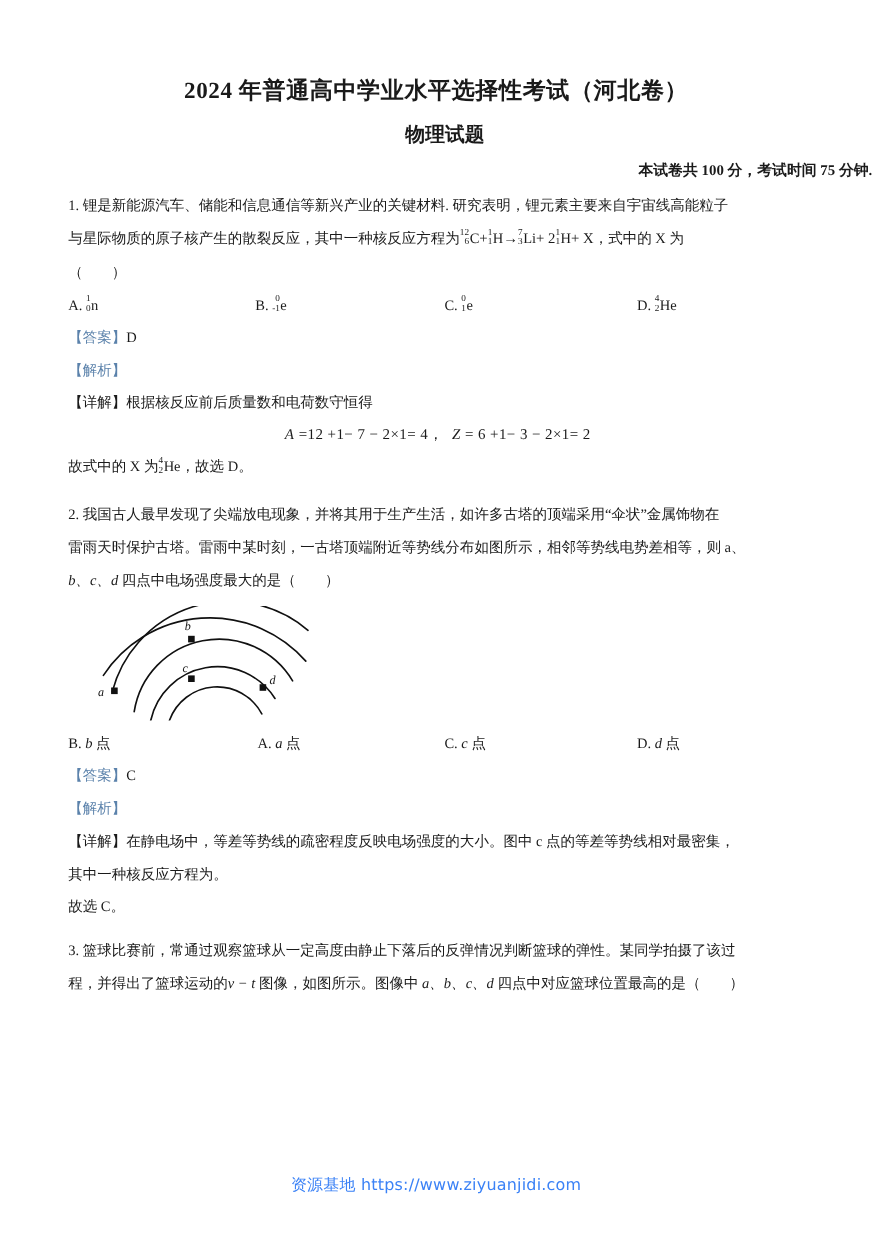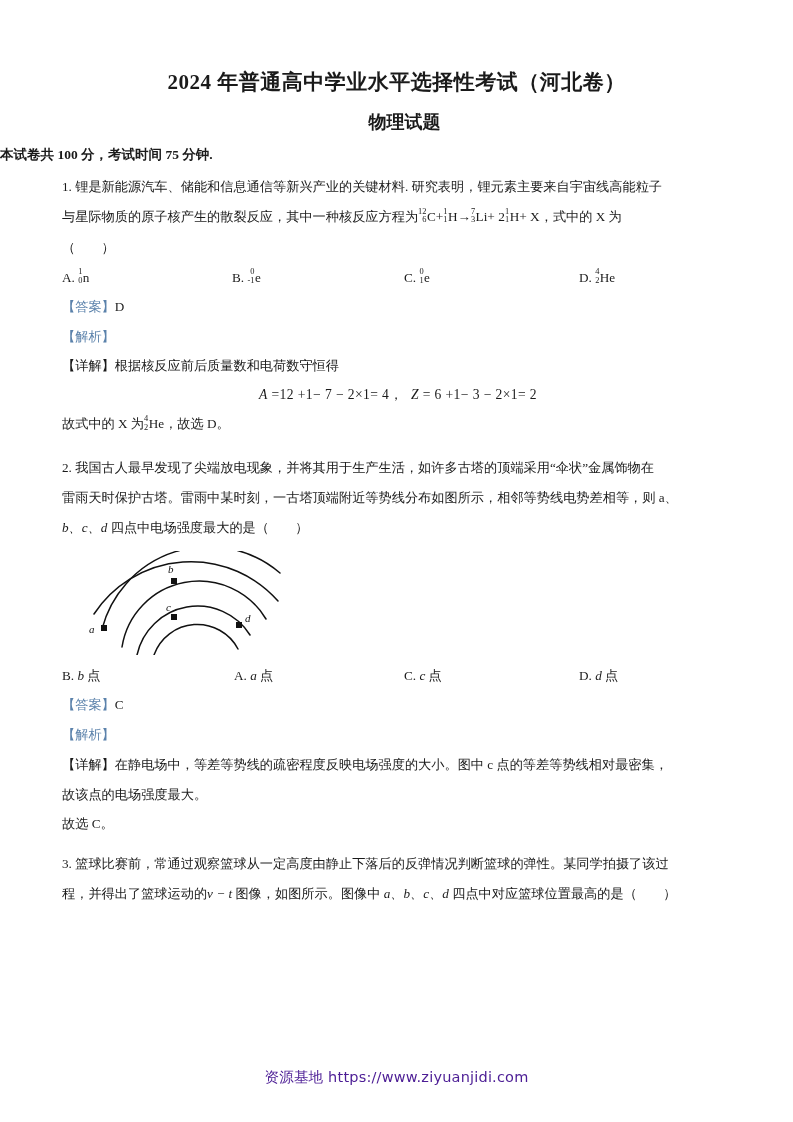--- a/index.html
+++ b/index.html
@@ -37,21 +37,21 @@
   .doc-subtitle {
     text-align: center;
     font-size: 18px;
     font-weight: bold;
     margin: 0;
     position: absolute;
     left: 16px; right: 0;
     top: 110px;
   }
   .doc-info {
-    text-align: left;
+    text-align: right;
     font-size: 13.5px;
     font-weight: bold;
     margin: 0;
     position: absolute;
     left: 0; right: 0;
     top: 146px;
   }
 
   
   .content {
@@ -137,21 +137,21 @@
   .figure-eq svg { display: block; }
 
   
   .watermark {
     position: absolute;
     left: 0; right: 0;
     top: 1068px;
     text-align: center;
     font-family: "DejaVu Sans", sans-serif;
     font-size: 14.5px;
-    color: #4c1d95;
+    color: #3b82f6;
     letter-spacing: 0.2px;
   }
   .nowrap { white-space: nowrap; }
 </style>
 </head>
 <body>
 
 <div class="page">
 
   <h1 class="doc-title">2024 年普通高中学业水平选择性考试（河北卷）</h1>
@@ -265,21 +265,21 @@
 
       <p class="answer-line">
         <span class="marker">【答案】</span><span>C</span>
       </p>
       <p class="answer-line">
         <span class="marker">【解析】</span>
       </p>
       <p class="answer-line">
         <span>【详解】</span><span>在静电场中，等差等势线的疏密程度反映电场强度的大小。图中 c 点的等差等势线相对最密集，</span>
       </p>
-      <p class="answer-line">故该点的电场强度最大。</p>
+      <p class="answer-line">其中一种核反应方程为。</p>
       <p class="answer-line">故选 C。</p>
     </div>
 
     <div style="margin-top:10px;">
       <p class="qtext">
         <span>3.</span>
         <span>篮球比赛前，常通过观察篮球从一定高度由静止下落后的反弹情况判断篮球的弹性。某同学拍摄了该过</span>
       </p>
       <p class="qtext">
         <span>程，并得出了篮球运动的</span><span class="ital">v − t</span><span> 图像，如图所示。图像中 </span><span class="ital">a、b、c、d</span><span> 四点中对应篮球位置最高的是（　　）</span>

